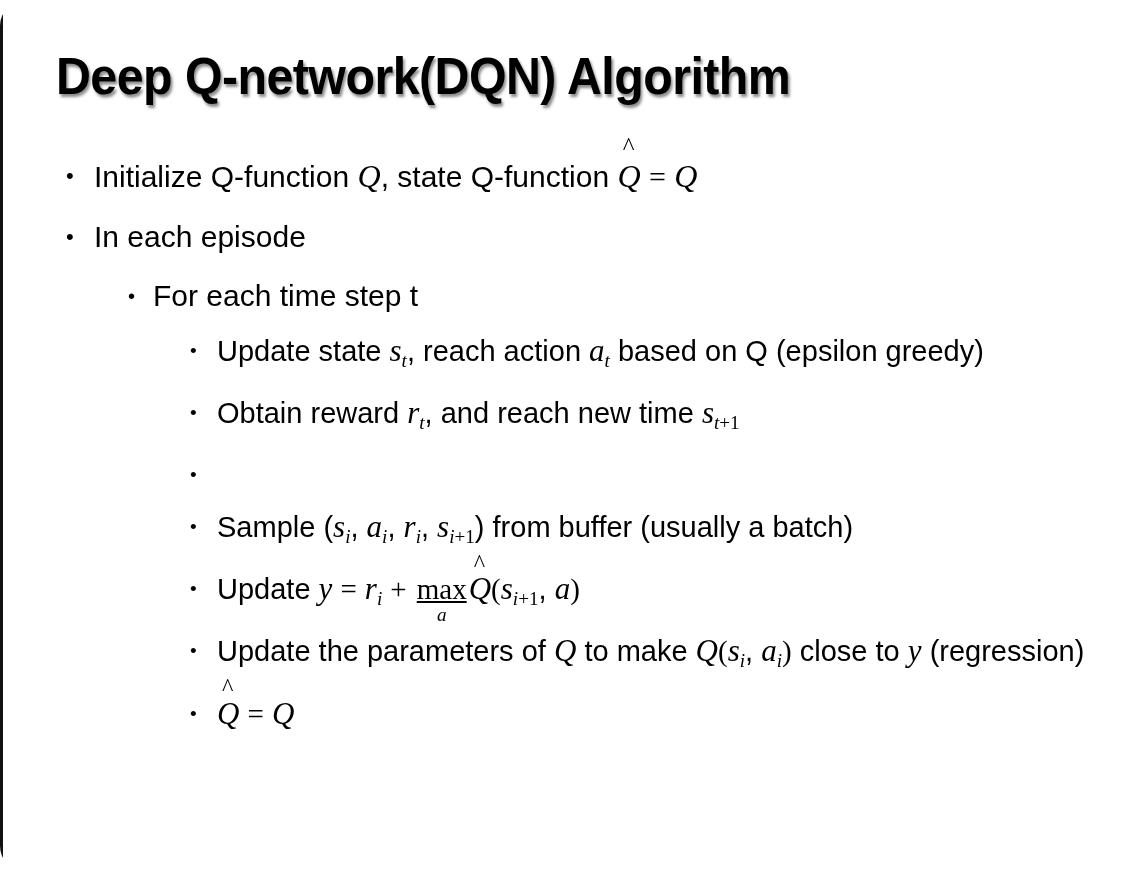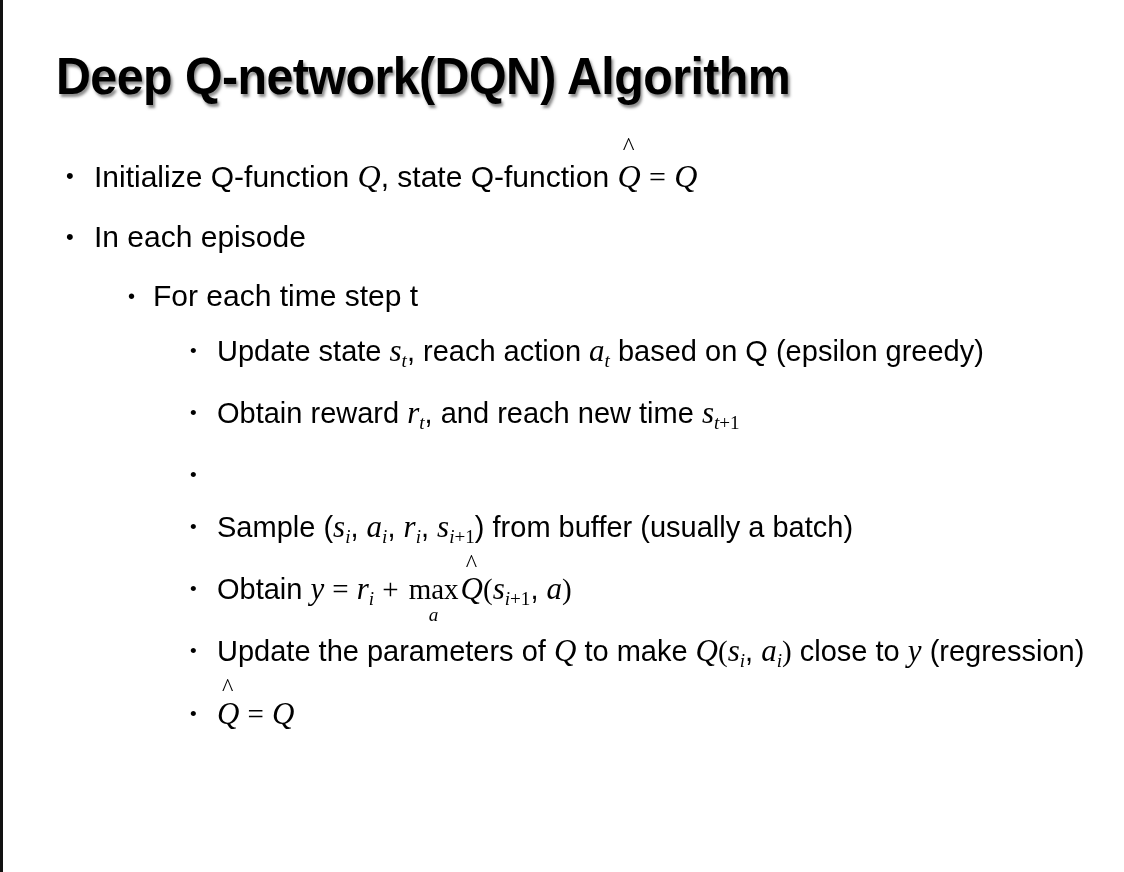--- a/index.html
+++ b/index.html
@@ -10,20 +10,21 @@
   body {
     font-family: "Liberation Sans", sans-serif;
   }
   .slide {
     position: relative;
     width: 1124px;
     height: 872px;
     background: #ffffff;
     overflow: hidden;
     box-sizing: border-box;
+    border-radius: 26px;
   }
   .left-rule {
     position: absolute;
     left: 0;
     top: 0;
     width: 3px;
     height: 872px;
     background: #111111;
   }
 
@@ -126,21 +127,21 @@
   }
   .maxop {
     display: inline-flex;
     flex-direction: column;
     align-items: center;
     vertical-align: baseline;
     line-height: 1;
     font-family: "Liberation Serif", "DejaVu Serif", serif;
     margin: 0 2px;
   }
-  .maxop .opname { font-style: normal; font-size: 1.0em; }
+  .maxop .opname { font-style: normal; font-size: 1.0em; text-decoration: underline; }
   .maxop .opsub {
     font-style: italic;
     font-size: 0.66em;
     margin-top: 1px;
     line-height: 1;
   }
   .nowrapline { white-space: nowrap; }
 </style>
 </head>
 <body>
@@ -182,21 +183,21 @@
       <span class="dot">•</span>
     </div>
 
     <div class="bullet lvl3">
       <span class="dot">•</span>
       <span class="btext nowrapline"><span>Sample (</span><span class="mathi">s</span><span class="sub">i</span><span>, </span><span class="mathi">a</span><span class="sub">i</span><span>, </span><span class="mathi">r</span><span class="sub">i</span><span>, </span><span class="mathi">s</span><span class="sub"><span>i</span><span class="up">+1</span></span><span>) from buffer (usually a batch)</span></span>
     </div>
 
     <div class="bullet lvl3">
       <span class="dot">•</span>
-      <span class="btext nowrapline"><span>Obtain </span><span class="mathi">y</span>&nbsp;<span class="mathu">=</span>&nbsp;<span class="mathi">r</span><span class="sub">i</span>&nbsp;<span class="mathu">+</span>&nbsp;<span class="maxop">
+      <span class="btext nowrapline"><span>Update </span><span class="mathi">y</span>&nbsp;<span class="mathu">=</span>&nbsp;<span class="mathi">r</span><span class="sub">i</span>&nbsp;<span class="mathu">+</span>&nbsp;<span class="maxop">
             <span class="opname">max</span>
             <span class="opsub">a</span>
           </span><span class="mathi hat"><span class="hatmark">^</span><span>Q</span></span><span class="mathu">(</span><span class="mathi">s</span><span class="sub"><span>i</span><span class="up">+1</span></span><span>, </span><span class="mathi">a</span><span class="mathu">)</span></span>
     </div>
 
     <div class="bullet lvl3">
       <span class="dot">•</span>
       <span class="btext"><span>Update the parameters of </span><span class="mathi">Q</span><span> to make </span><span class="mathi">Q</span><span class="mathu">(</span><span class="mathi">s</span><span class="sub">i</span><span>, </span><span class="mathi">a</span><span class="sub">i</span><span class="mathu">)</span><span> close to </span><span class="mathi">y</span><span> (regression)</span></span>
     </div>
 

